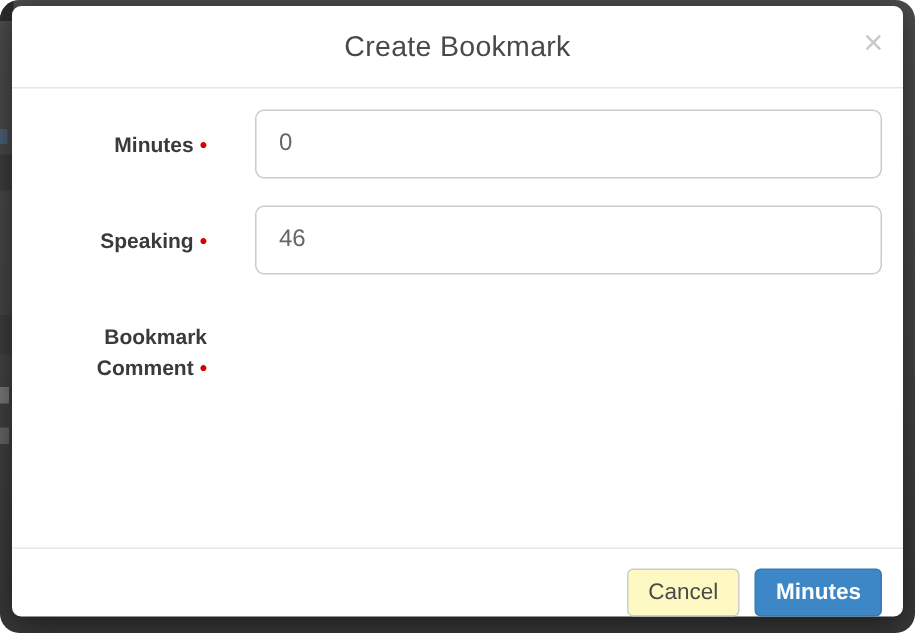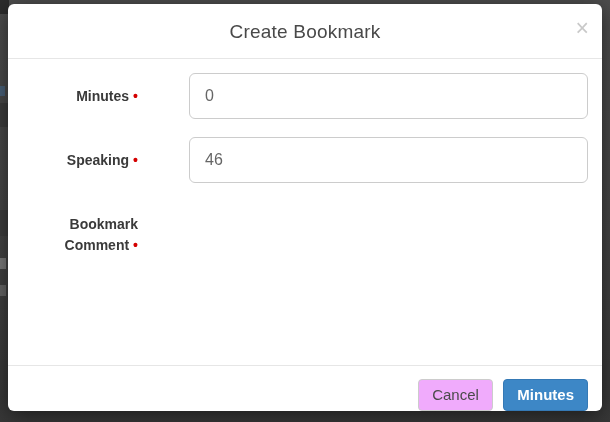--- a/index.html
+++ b/index.html
@@ -6,20 +6,21 @@
   html, body { width: 610px; height: 422px; }
   body {
     font-family: "Liberation Sans", "DejaVu Sans", sans-serif;
     overflow: hidden;
   }
   .stage {
     position: relative;
     width: 610px; height: 422px;
     background: linear-gradient(180deg, #4e4e4e 0%, #454545 55%, #383838 100%);
     overflow: hidden;
+    border-radius: 13px;
   }
   
   .artifact { position: absolute; pointer-events: none; }
   .a1 { left: 0; top: 0; width: 9px; height: 14px; background: #2d2d2d; }
   .a2 { left: 0; top: 86px; width: 5px; height: 10px; background: #4a6f93; opacity: .65; }
   .a3 { left: 0; top: 103px; width: 9px; height: 24px; background: #3e3e3e; }
   .a4 { left: 0; top: 210px; width: 9px; height: 26px; background: #3e3e3e; }
   .a5 { left: 0; top: 258px; width: 6px; height: 11px; background: #a9a9a9; opacity: .55; }
   .a6 { left: 0; top: 285px; width: 6px; height: 11px; background: #8d8d8d; opacity: .5; }
 
@@ -54,21 +55,21 @@
     font-size: 23px;
     line-height: 1;
     color: #c9c9c9;
     cursor: pointer;
     font-family: "Liberation Sans", sans-serif;
   }
   .modal-body {
     flex: 1 1 auto;
     padding: 14px 14px 0 0;
   }
-  .form-row { display: flex; margin-bottom: 18px; gap: 19px; }
+  .form-row { display: flex; margin-bottom: 18px; }
   .form-row.last { margin-bottom: 0; }
   .label-col {
     flex: 0 0 130px;
     width: 130px;
     text-align: right;
     font-size: 14px;
     font-weight: 700;
     color: #3a3a3a;
     padding-top: 13px;
     line-height: 1.5;
@@ -127,21 +128,21 @@
   .btn {
     display: inline-block;
     font-size: 15px;
     line-height: 20px;
     padding: 5px 13px;
     border-radius: 4px;
     cursor: pointer;
     font-family: "Liberation Sans", "DejaVu Sans", sans-serif;
   }
   .btn-cancel {
-    background: #f0abfc;
+    background: #fef9c3;
     border: 1px solid #cccccc;
     color: #4a4a4a;
     margin-right: 6px;
   }
   .btn-create {
     background: #3d87c6;
     border: 1px solid #3579b5;
     color: #ffffff;
     font-weight: 700;
   }

